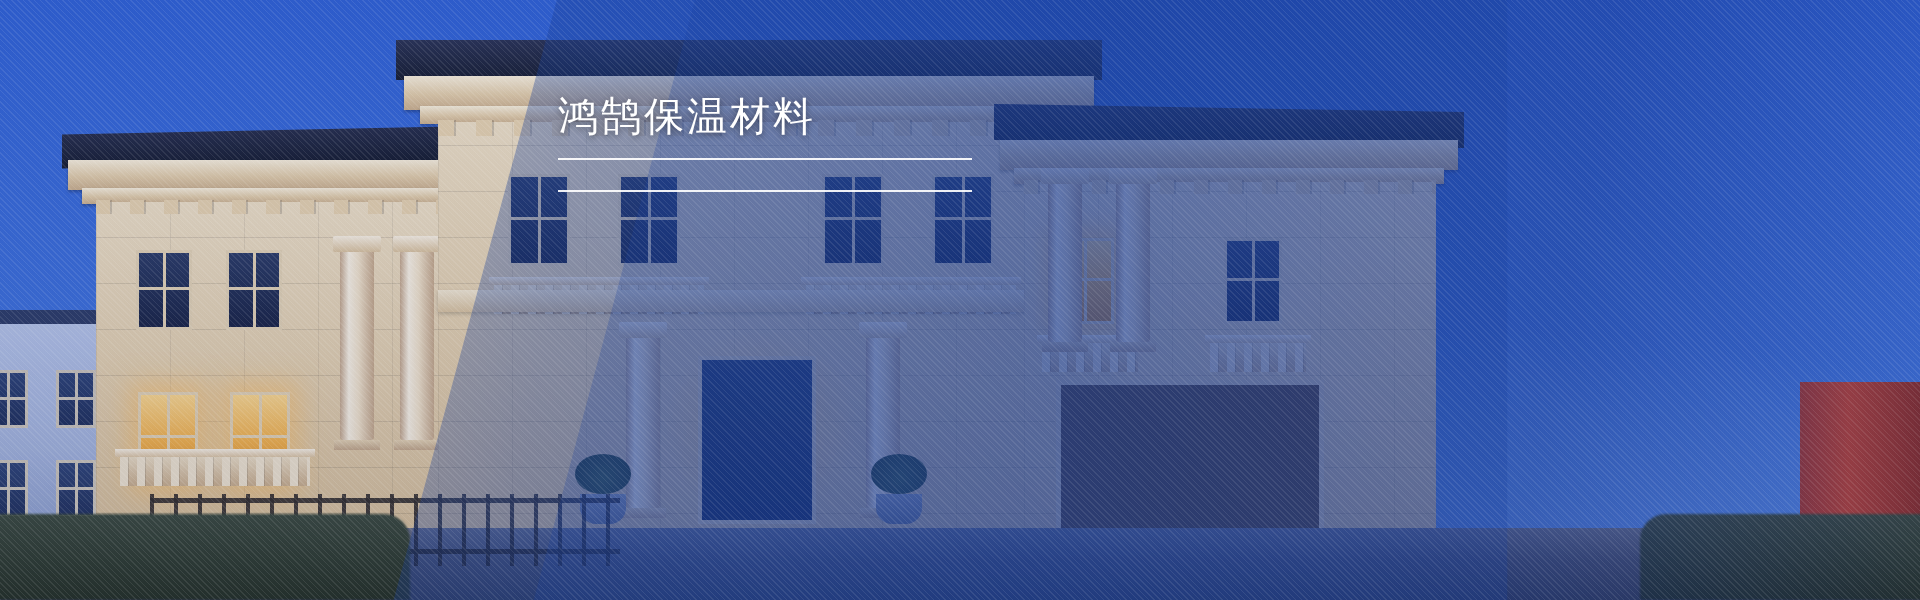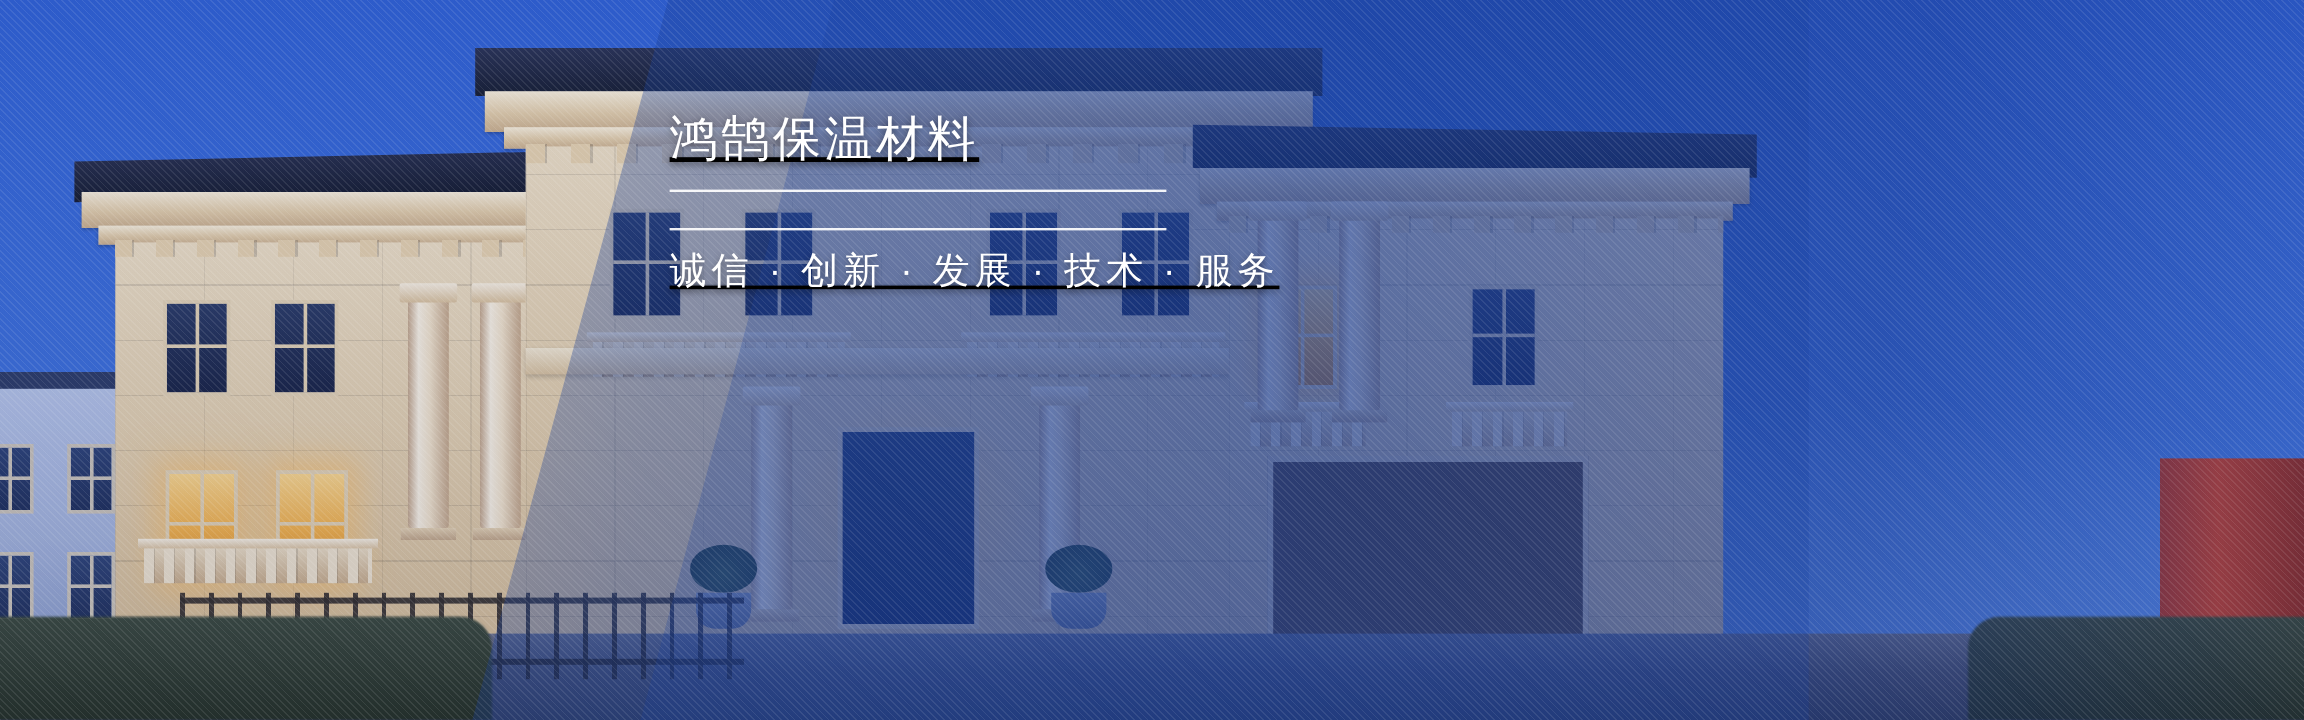--- a/index.html
+++ b/index.html
@@ -189,21 +189,20 @@
     background:rgba(28,66,158,.26);
     -webkit-clip-path:polygon(36.2% 0%, 78.5% 0%, 78.5% 100%, 27.8% 100%);
     clip-path:polygon(36.2% 0%, 78.5% 0%, 78.5% 100%, 27.8% 100%);
     pointer-events:none;
   }
 
   
   .copy{
     position:absolute;left:558px;top:96px;width:720px;
     z-index:9;
-    text-decoration:underline;
   }
   .brand{
     font-size:40px;line-height:1;color:#ffffff;letter-spacing:3px;
     font-weight:400;
     text-shadow:0 2px 6px rgba(0,0,0,.45);
     white-space:nowrap;
   }
   .rule{
     margin-top:22px;height:2px;width:414px;
     background:rgba(255,255,255,.92);
@@ -384,18 +383,17 @@
 
     <div class="brand">鸿鹄保温材料</div>
 
     <div class="rule"></div>
 
     <div class="head">
     </div>
 
     <div class="tagwrap">
       <div class="rule"></div>
-      <div class="tag">诚信 · 创新 · 发展 · 技术 · 服务</div>
     </div>
 
   </div>
 
 </div>
 
 </body></html>

